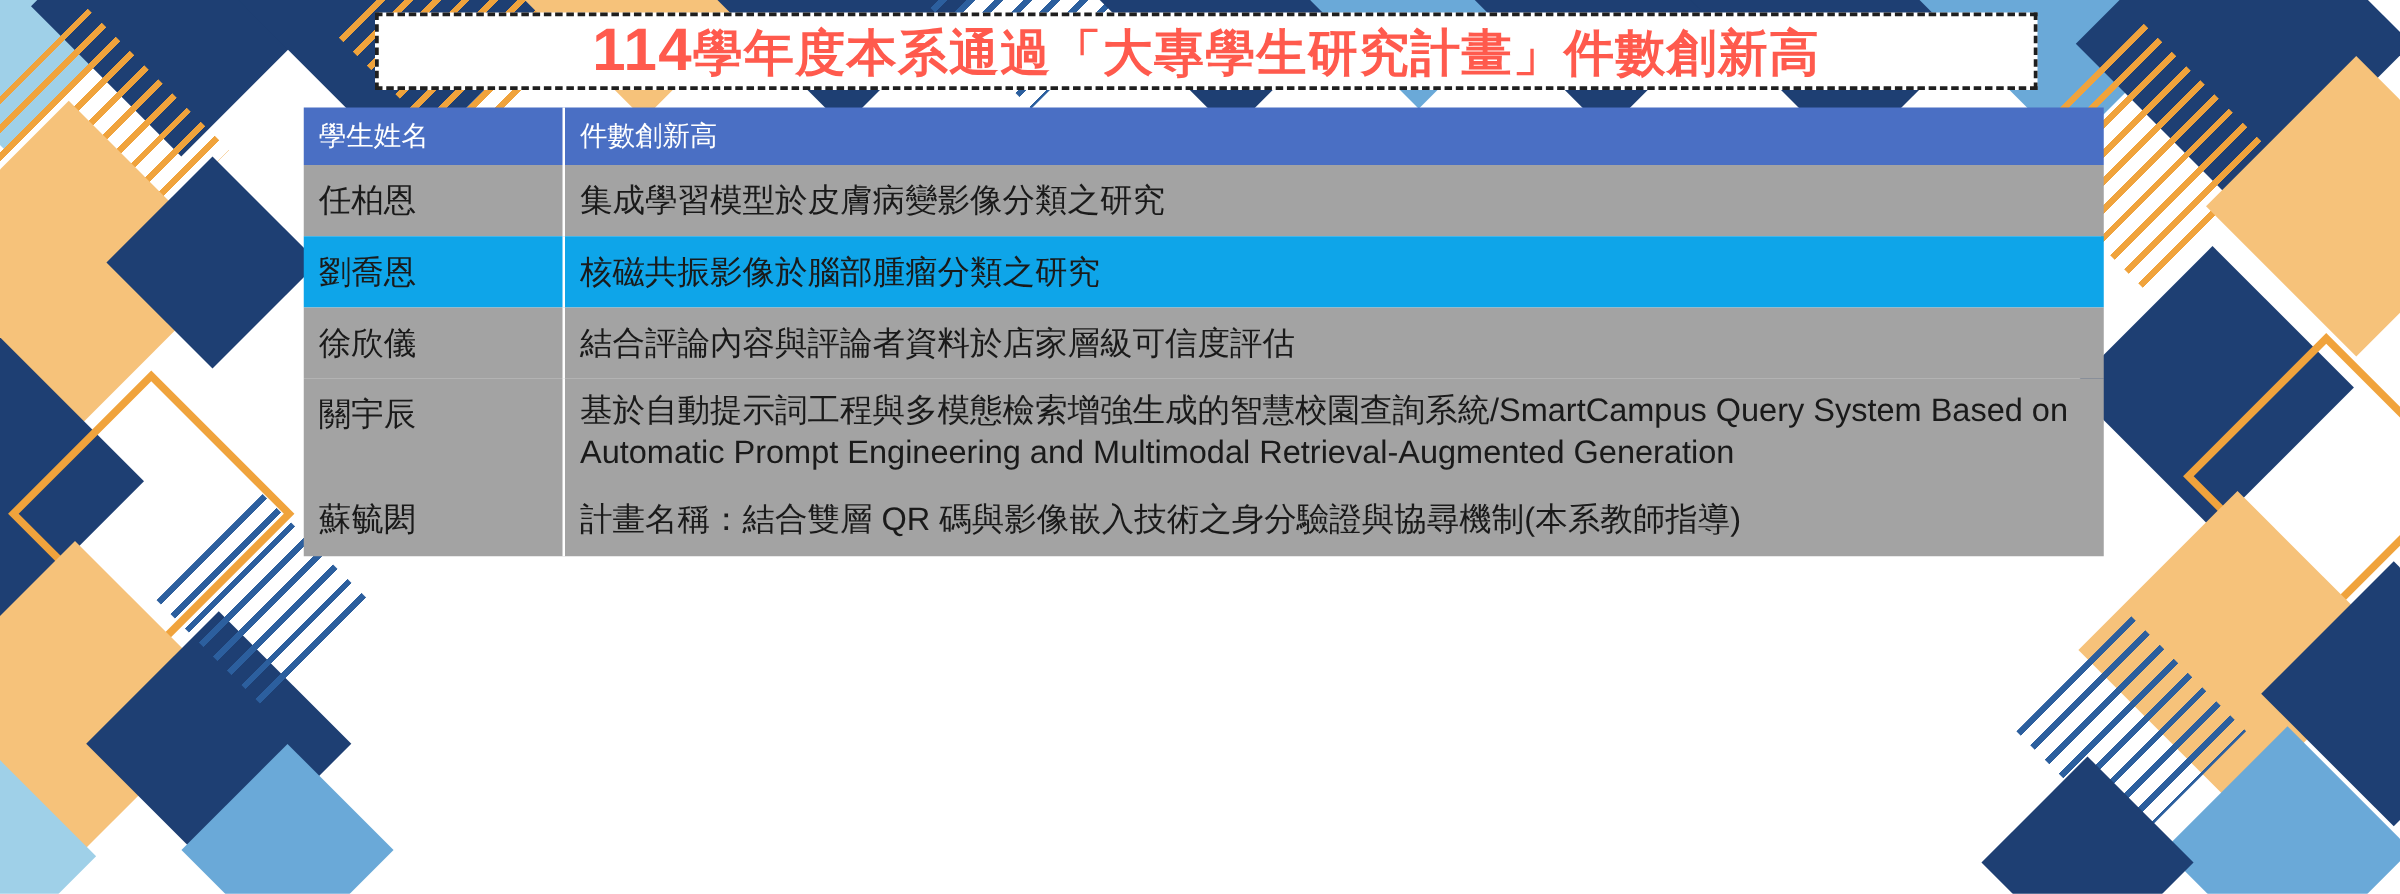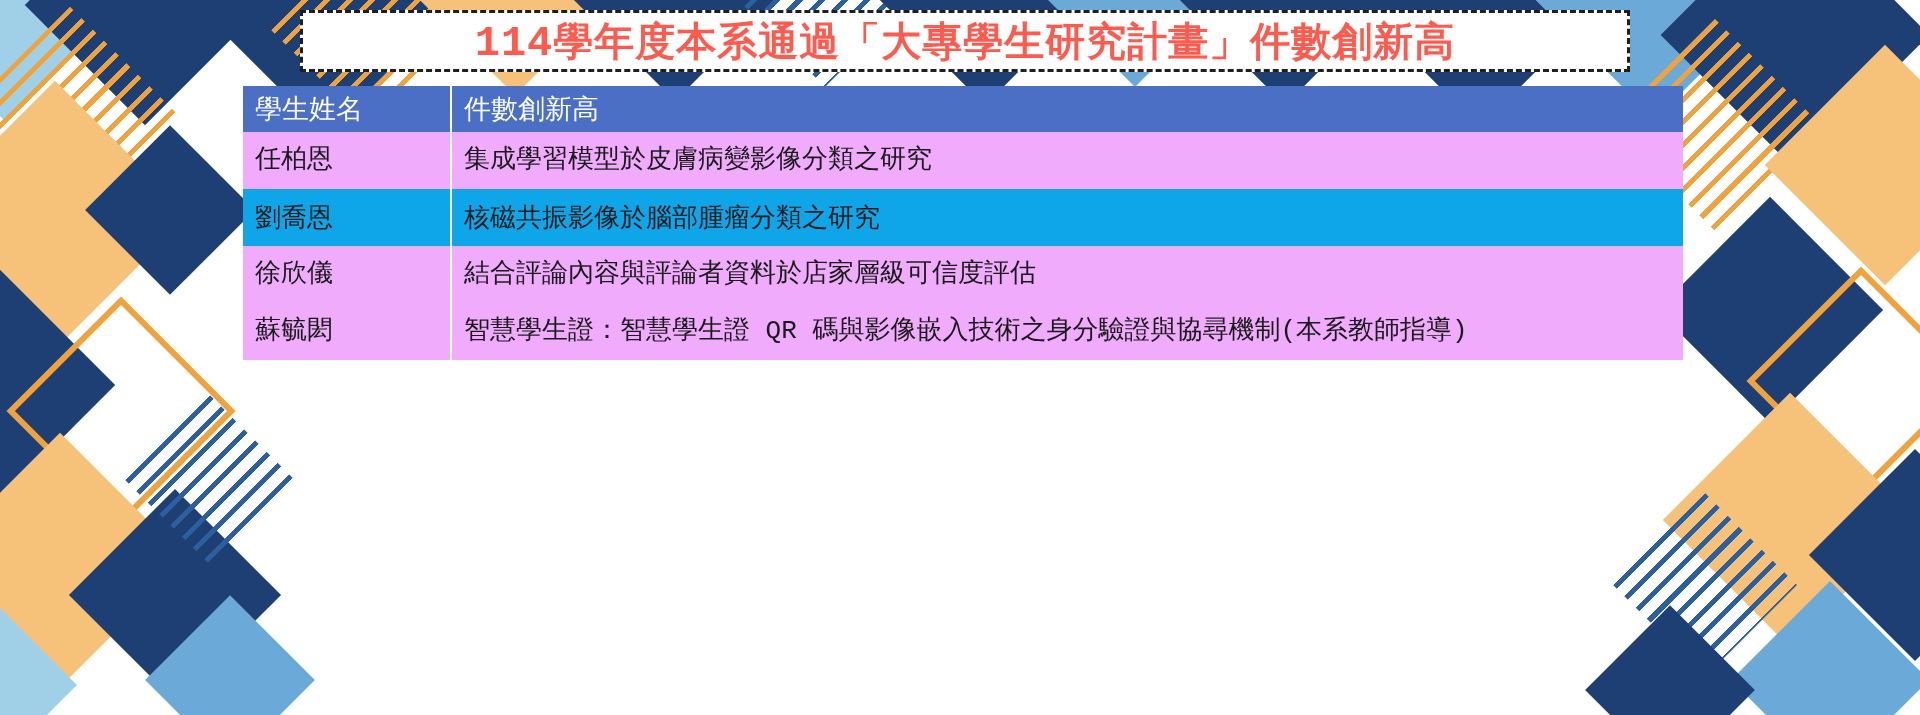--- a/index.html
+++ b/index.html
@@ -64,23 +64,22 @@
     justify-content: center;
   }
   #title-text {
     font-size: 40px;
     font-weight: bold;
     color: #ff5a4d;
     white-space: nowrap;
     letter-spacing: 1px;
   }
   #title-text .num {
-    font-size: 42px;
+    font-size: 48px;
     font-weight: bold;
-    font-family: Liberation Mono, monospace;
   }
 
   
   #table-wrap {
     position: absolute;
     left: 243px;
     top: 86px;
     width: 1440px;
     z-index: 4;
   }
@@ -94,28 +93,28 @@
     vertical-align: middle;
     padding: 4px 12px;
     font-size: 26px;
     color: #1a1a1a;
     line-height: 1.28;
   }
   thead th {
     background: #4a6fc4;
     color: #ffffff;
     font-weight: normal;
-    font-size: 27px;
+    font-size: 22px;
     height: 42px;
     padding-top: 2px;
     padding-bottom: 2px;
   }
   col.c-name { width: 208px; }
   col.c-proj { width: auto; }
-  tbody tr.odd  td { background: #f0abfc; font-family: Liberation Mono, monospace; }
+  tbody tr.odd  td { background: #a3a3a3; }
   tbody tr.even td { background: #0ea5e9; }
   tbody td { height: 49px; }
   tbody td.multiline { height: auto; padding-top: 9px; padding-bottom: 9px; }
   .cell-name { white-space: nowrap; }
   .cell-proj { }
   tbody tr td:first-child {
     border-right: 2px solid #ffffff;
   }
   thead th:first-child {
     border-right: 2px solid #ffffff;
@@ -187,18 +186,22 @@
       </tr>
       <tr class="even">
         <td class="cell-name">劉喬恩</td>
         <td class="cell-proj">核磁共振影像於腦部腫瘤分類之研究</td>
       </tr>
       <tr class="odd">
         <td class="cell-name">徐欣儀</td>
         <td class="cell-proj">結合評論內容與評論者資料於店家層級可信度評估</td>
       </tr>
       <tr class="odd">
+        <td class="cell-name multiline" style="vertical-align:top; padding-top:12px;">關宇辰</td>
+        <td class="cell-proj multiline">基於自動提示詞工程與多模態檢索增強生成的智慧校園查詢系統/SmartCampus Query System Based on Automatic Prompt Engineering and Multimodal Retrieval-Augmented Generation</td>
+      </tr>
+      <tr class="odd">
         <td class="cell-name">蘇毓閎</td>
-        <td class="cell-proj">智慧學生證：智慧學生證 QR 碼與影像嵌入技術之身分驗證與協尋機制(本系教師指導)</td>
+        <td class="cell-proj">計畫名稱：結合雙層 QR 碼與影像嵌入技術之身分驗證與協尋機制(本系教師指導)</td>
       </tr>
     </tbody>
   </table>
 </div>
 
 </body></html>

